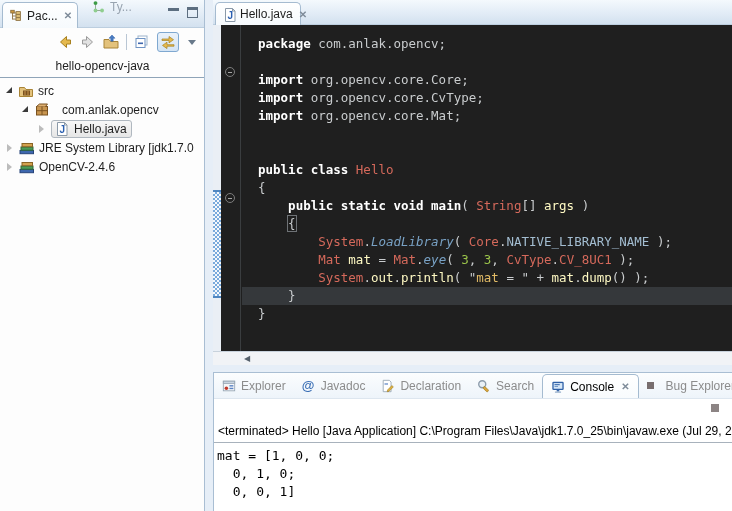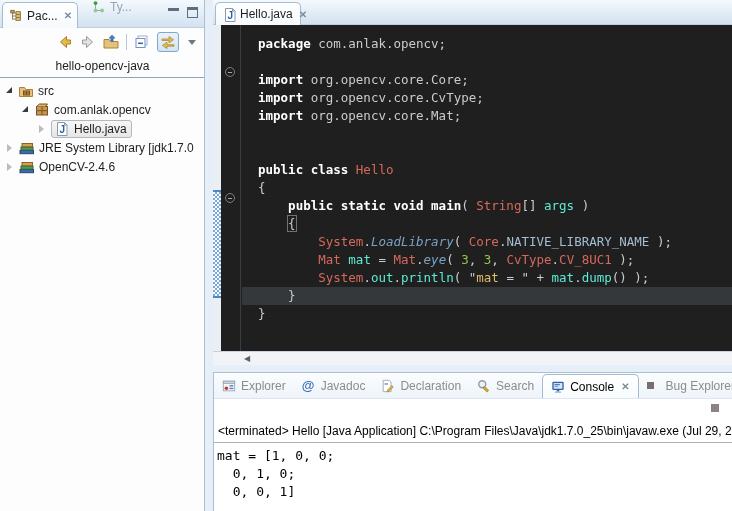--- a/index.html
+++ b/index.html
@@ -91,21 +91,21 @@
   #code-area {
     position:absolute; left:29px; top:0; right:0; bottom:0;
     font-family:"DejaVu Sans Mono", monospace; font-size:12.5px; line-height:18px;
     padding-top:10px; white-space:pre; overflow:hidden;
   }
   .cl { height:18px; padding-left:16px; }
   .cl.hl { background:#35383b; }
   .tk-kw { color:#ffffff; font-weight:bold; }
   .tk-pl { color:#c9ccce; }
   .tk-ty { color:#d5695b; }
-  .tk-me, .tk-va { color:#5eead4;text-align:center; }
+  .tk-me, .tk-va { color:#fef9c3;text-align:center; }
   .tk-mi { color:#79a2c5; font-style:italic; }
   .tk-nu { color:#9ac34a; }
   .tk-st { color:#e2bb66; }
   .tk-cn { color:#a3bdd1; }
   .tk-bx { color:#c9ccce; outline:1px solid #6e7276; }
   #ed-hscroll {
     position:absolute; left:0; top:351px; right:0; height:14px;
     background:#f1f3f6; border-top:1px solid #c8d2dc;
     display:flex; align-items:center;
   }
@@ -210,21 +210,21 @@
           <span class="icon16"><svg width="16" height="16" viewBox="0 0 16 16">
               <path d="M1.5 4.5 h5 l1.5 2 H14.5 v7 H1.5 Z" fill="#e3c27c" stroke="#a98436"></path>
               <rect x="5.5" y="8" width="6" height="4" fill="#c8954f" stroke="#7a5220"></rect>
               <path d="M8.5 8 v4 M5.5 10 h6" stroke="#7a5220"></path>
             </svg></span>
           <span>src</span>
         </span>
       </div>
       <div class="trow" style="padding-left: 22px;">
         <span class="arr-exp"></span>
-        <span style="display: inline-flex; align-items: center; gap: 4px;">
+        <span style="display: inline-flex; align-items: center; gap: 12px;">
           <span class="icon16"><svg width="16" height="16" viewBox="0 0 16 16">
               <rect x="2.5" y="4.5" width="11" height="8.5" fill="#c8954f" stroke="#7a5220"></rect>
               <path d="M2.5 4.5 L5.5 2 h8 l-2 2.5 M8 4.5 v8.5 M2.5 8.7 h11" stroke="#7a5220" fill="#dfb071"></path>
             </svg></span>
           <span>com.anlak.opencv</span>
         </span>
       </div>
       <div class="trow" style="padding-left: 38px;">
         <span class="arr-col"></span>
         <span class="sel-item" style="display: inline-flex; align-items: center; gap: 4px;">

